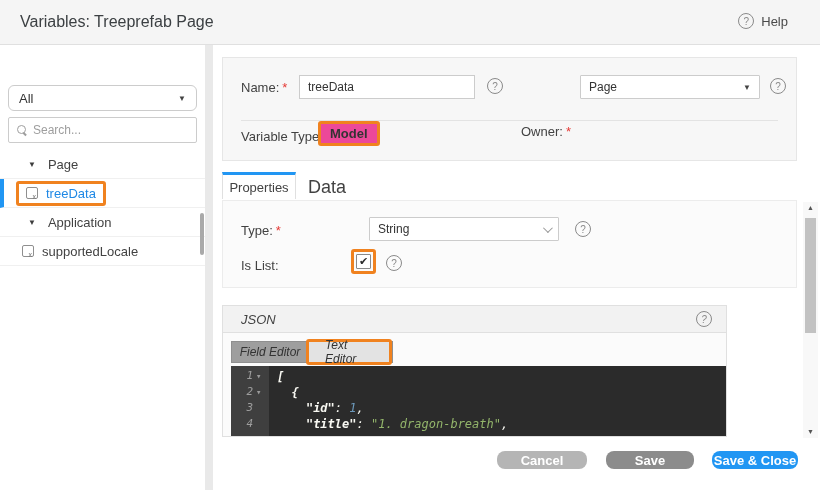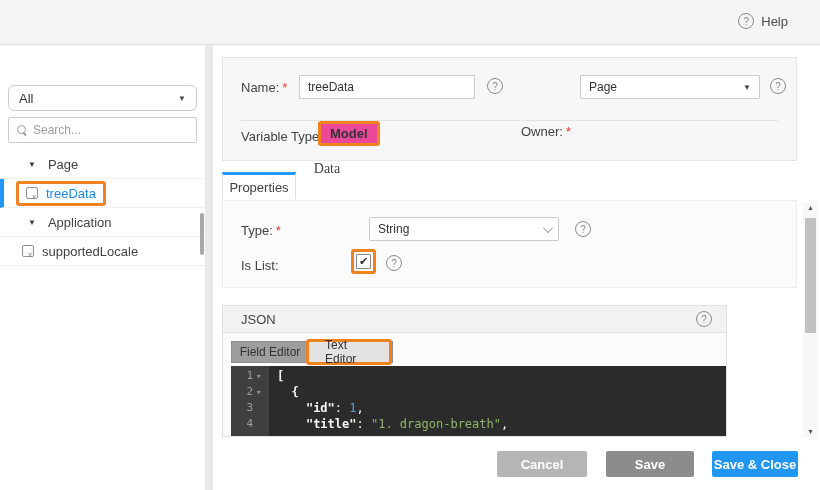--- a/index.html
+++ b/index.html
@@ -82,31 +82,31 @@
   .chev { margin-left:auto; width:7px; height:7px; border-right:1.5px solid #999; border-bottom:1.5px solid #999; transform:rotate(45deg) translateY(-2px); }
   .hhr { position:absolute; left:18px; right:18px; top:62px; border-top:1px solid #e3e3e3; }
   .model-annot { position:absolute; left:95px; top:63px; padding:2px 9px; font-size:13px; font-weight:bold; color:#333; background:#ec4899; }
   
   .tab-active {
     position:absolute; left:9px; top:127px; width:74px; height:27px;
     background:#fff; border-top:3px solid #2196f3; border-left:1px solid #e0e0e0; border-right:1px solid #e0e0e0;
     display:flex; align-items:center; justify-content:center; font-size:13px; color:#424242; cursor:pointer;
   }
   .tab-plain {
-    position:absolute; left:85px; top:112px; width:58px; height:24px;
-    display:flex; align-items:center; justify-content:center; font-size:14px; color:#424242; cursor:pointer;font-family:Liberation Serif, serif;
+    position:absolute; left:85px; top:130px; width:58px; height:24px;
+    display:flex; align-items:center; justify-content:center; font-size:18px; color:#424242; cursor:pointer;
   }
   
   .props-panel { left:9px; top:155px; width:575px; height:88px; background:#fbfbfb; border:1px solid #ececec; }
   .checkbox {
     width:15px; height:15px; border:1px solid #8a8a8a; background:#fff; border-radius:1px;
     display:flex; align-items:center; justify-content:center; font-size:11px; color:#2b2b2b; cursor:pointer;
   }
   
-  .json-panel { left:9px; top:260px; width:505px; height:132px; background:#fbfbfb; border:1px solid #e0e0e0; overflow:hidden; }
+  .json-panel { left:9px; top:260px; width:505px; height:132px; background:#fbfbfb; border:1px solid #e0e0e0; overflow:hidden;font-style:italic; }
   .json-hd { height:27px; background:#f2f2f2; border-bottom:1px solid #e0e0e0; display:flex; align-items:center; padding:0 14px 0 18px; }
   .json-hd .jt { font-size:13px; color:#424242; }
   .json-hd .qmark { margin-left:auto; }
   .mode-bar { position:absolute; left:8px; top:35px; width:162px; height:22px; background:#9e9e9e; border:1px solid #8f8f8f; }
   .mode-field { position:absolute; left:0; top:0; width:76px; height:20px; display:flex; align-items:center; justify-content:center; font-size:12px; color:#333; cursor:pointer; }
   .mode-annot { position:absolute; left:74px; top:-3px; }
   .mode-text { background:#e3e3e3; height:20px; padding:0 16px; display:flex; align-items:center; font-size:12px; color:#333; cursor:pointer; }
   
   .editor {
     position:absolute; left:8px; top:60px; width:555px; height:70px;
@@ -125,32 +125,33 @@
   .tok-ws { }
   .ed-scroll { position:absolute; right:0; top:0; bottom:0; width:14px; background:#efefef; }
   .ed-scroll .arrow { position:absolute; left:0; width:14px; height:12px; font-size:7px; color:#8a8a8a; text-align:center; line-height:12px; }
   .ed-thumb { position:absolute; left:2px; top:14px; width:10px; height:33px; background:#b8b8b8; }
   
   .main-scroll { position:absolute; left:590px; top:157px; width:15px; height:236px; background:#f8f8f8; }
   .main-scroll .arrow { position:absolute; left:0; width:15px; height:12px; font-size:7px; color:#555; text-align:center; line-height:12px; }
   .ms-thumb { position:absolute; left:2px; top:16px; width:11px; height:115px; background:#c2c2c2; }
   
   .fbtn {
-    position:absolute; top:406px; height:26px; border:none; border-radius:2px;
+    position:absolute; top:406px; height:18px; border:none; border-radius:8px;
     color:#fff; font-size:13px; font-weight:bold; font-family:"Liberation Sans",sans-serif;
     display:flex; align-items:center; justify-content:center; cursor:pointer;
   }
   .btn-cancel { left:284px; width:90px; background:#b5b5b5; }
   .btn-save { left:393px; width:88px; background:#8c8c8c; }
   .btn-saveclose { left:499px; width:86px; background:#2196f3; }
 </style>
 </head>
 <body>
 
 <div class="hdr">
+  <div class="hdr-title">Variables: Treeprefab Page</div>
   <div class="hdr-help">
     <div class="qmark">?</div>
     <span>Help</span>
   </div>
 </div>
 
 <div class="sidebar">
   <div class="sb-select">
     <span>All</span>
     <span class="tri">▼</span>

